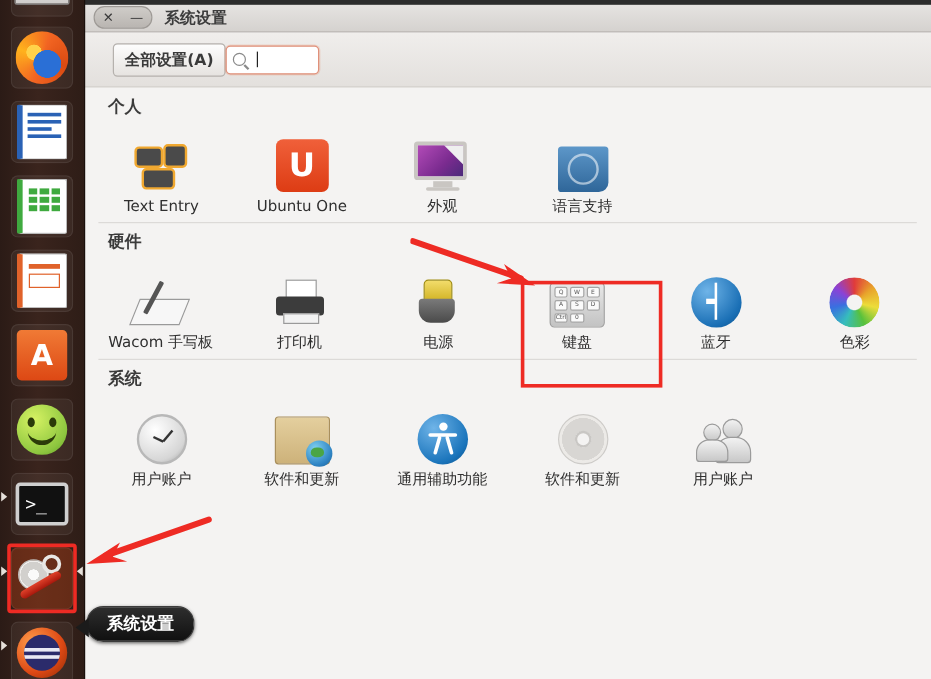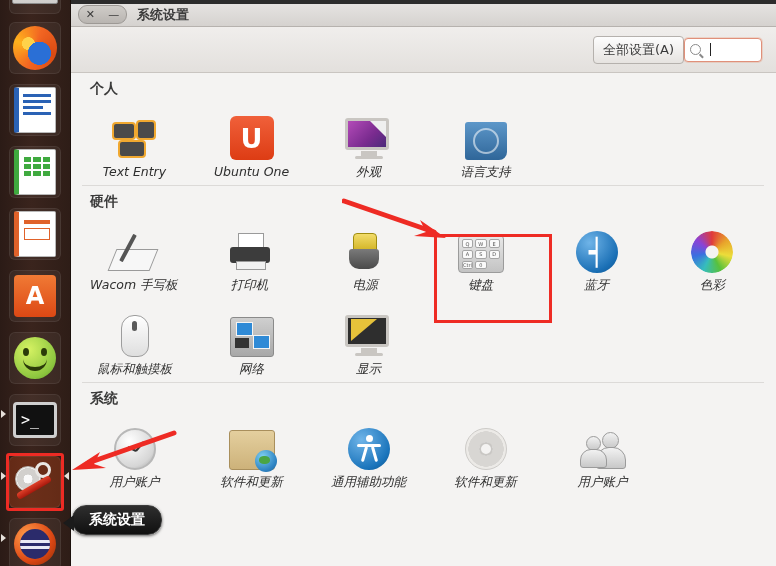--- a/index.html
+++ b/index.html
@@ -65,38 +65,38 @@
   #titlebar:before{content:"";position:absolute;left:0;right:0;top:0;height:4px;background:#2c2c2c;}
   .wbtns{display:flex;align-items:center;justify-content:space-around;
      width:47px;height:17px;border-radius:9px;
      background:linear-gradient(#cfccc8,#b9b5b1);border:1px solid #9d9995;
      margin-right:10px;margin-top:3px;}
   .wbtn{font-size:11px;color:#3a3a3a;line-height:1;cursor:default;}
   .wtitle{font-size:13px;font-weight:bold;color:#3c3c3c;margin-top:3px;}
 
   #toolbar{height:45px;background:linear-gradient(#f0eeec,#e3e0dd);
      border-bottom:1px solid #c9c5c1;display:flex;align-items:center;
-     padding:0 14px;justify-content:flex-end;}
+     padding:0 24px;justify-content:flex-start;font-weight:bold;}
   .allbtn{font-size:13px;color:#3a3a3a;padding:4px 9px;border-radius:4px;
      background:linear-gradient(#fdfdfd,#e6e3e0);border:1px solid #b5b1ad;}
   .searchbox{width:66px;height:22px;border:1px solid #e0907a;border-radius:4px;
      background:#fff;display:flex;align-items:center;padding:0 5px;
      box-shadow:0 0 0 1px rgba(233,84,32,.16);}
   .mag{width:9px;height:9px;border:1.6px solid #8a8a8a;border-radius:50%;position:relative;}
   .mag:after{content:"";position:absolute;right:-4px;bottom:-3px;width:5px;height:1.6px;
      background:#8a8a8a;transform:rotate(45deg);}
   .caret{width:1px;height:13px;background:#222;margin-left:9px;}
 
   #content{position:relative;height:495px;background:#f4f3f2;overflow:hidden;}
   .sect-title{font-size:14px;font-weight:bold;color:#3b3b3b;padding:7px 0 2px 20px;}
   .grid{display:flex;padding:0 6px;}
   .cell{width:117px;display:flex;flex-direction:column;align-items:center;
         padding-top:4px;padding-bottom:4px;}
   .cell .art{height:56px;display:flex;align-items:flex-end;justify-content:center;}
-  .cell .lbl{font-size:12.5px;color:#2f2f2f;text-align:center;margin-top:5px;line-height:1.15;max-width:104px;font-style:italic;}
+  .cell .lbl{font-size:12.5px;color:#2f2f2f;text-align:center;margin-top:5px;line-height:1.15;max-width:104px;}
   .sep{height:1px;background:#dcdad8;margin:2px 12px 0 12px;}
 
   
   .i-textentry{width:46px;height:40px;position:relative;}
   .i-textentry i{position:absolute;background:#4a4a4a;border:2px solid #f0a830;border-radius:4px;display:block;}
   .ubuntu-one{width:44px;height:44px;border-radius:6px;background:linear-gradient(#f0603a,#dd3c14);
       color:#fff;font-size:27px;font-weight:bold;display:flex;align-items:center;justify-content:center;}
   .i-sec{width:44px;height:44px;border-radius:50%;
       background:conic-gradient(from 120deg,#f2c43a,#f8e08a,#e0a91e,#f2c43a);
       display:flex;align-items:center;justify-content:center;position:relative;}
@@ -383,49 +383,20 @@
             </div>
             <div class="lbl">蓝牙</div>
           </div>
           <div class="cell">
             <div class="art">
               <div class="i-color"></div>
             </div>
             <div class="lbl">色彩</div>
           </div>
         </div>
-        <div class="grid">
-          <div class="cell">
-            <div class="art">
-              <div class="i-mouse"></div>
-            </div>
-            <div class="lbl">鼠标和触摸板</div>
-          </div>
-          <div class="cell">
-            <div class="art">
-              <div class="i-net">
-                <i style="left:5px;top:4px;width:15px;height:12px;"></i>
-                <i style="left:22px;top:17px;width:15px;height:12px;"></i>
-                <i style="left:4px;top:20px;width:14px;height:10px;background:#333;border:none;"></i>
-              </div>
-            </div>
-            <div class="lbl">网络</div>
-          </div>
-          <div class="cell">
-            <div class="art">
-              <div class="monitor i-disp">
-                <div class="scr" style="background:#2e2e2e;"></div>
-                <div class="rul"></div>
-                <div class="stand"></div>
-                <div class="base"></div>
-              </div>
-            </div>
-            <div class="lbl">显示</div>
-          </div>
-        </div>
         <div class="sep"></div>
         <div class="sect-title">系统</div>
         <div class="grid">
           <div class="cell">
             <div class="art">
               <div class="i-clock"></div>
             </div>
             <div class="lbl">用户账户</div>
           </div>
           <div class="cell">

